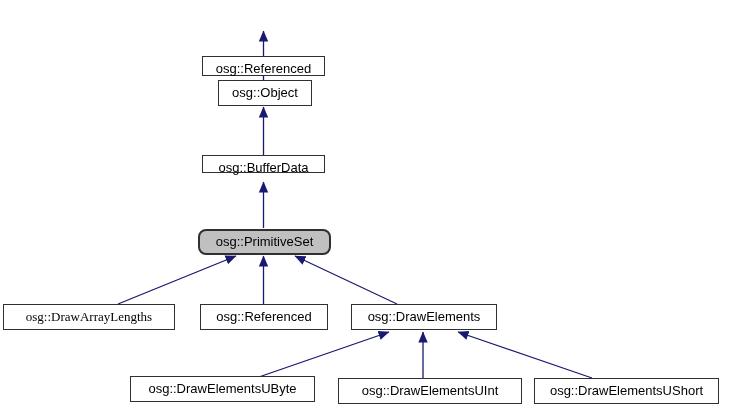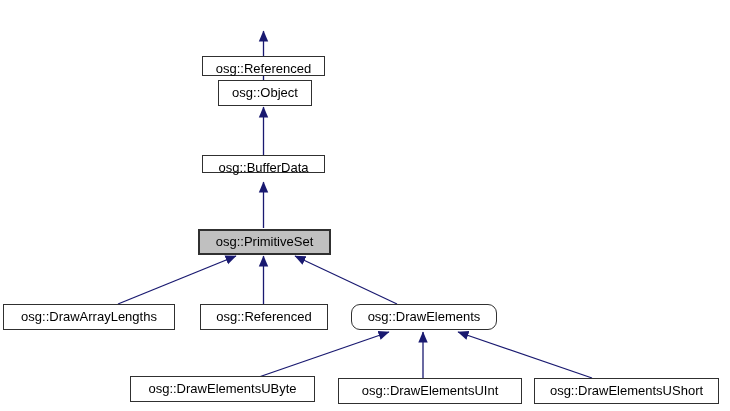--- a/index.html
+++ b/index.html
@@ -35,20 +35,21 @@
     font-size: 13px;
     line-height: 24px;
     text-align: center;
     white-space: nowrap;
     cursor: pointer;
   }
   .node.current {
     border-width: 2px;
     background: var(--hifill);
     cursor: default;
+    border-radius: 8px;
   }
 </style>
 </head>
 <body>
 
 <div class="canvas">
 
   <svg class="edges" viewBox="0 0 730 411" xmlns="http://www.w3.org/2000/svg">
     <defs>
       <marker id="arrow" markerUnits="userSpaceOnUse" markerWidth="12" markerHeight="11" refX="10.5" refY="5.5" orient="auto">
@@ -67,25 +68,25 @@
   </svg>
 
   <div class="node" style="left:202px; top:12px;   width:123px; height:20px;margin-top:44px;">osg::Referenced</div>
 
   <div class="node" style="left:218px; top:80px;  width:94px;  height:26px;">osg::Object</div>
 
   <div class="node" style="left:202px; top:155px; width:123px; height:18px;">osg::BufferData</div>
 
   <div class="node current" style="left:198px; top:229px; width:133px; height:26px; line-height:22px;">osg::PrimitiveSet</div>
 
-  <div class="node" style="left:3px;   top:304px; width:172px; height:26px;">osg::DrawArrayLengths</div>
+  <div class="node" style="left:3px;   top:304px; width:172px; height:26px;font-family:Liberation Serif, serif;">osg::DrawArrayLengths</div>
 
   <div class="node" style="left:200px; top:304px; width:128px; height:26px;">osg::Referenced</div>
 
-  <div class="node" style="left:351px; top:304px; width:146px; height:26px;border-radius:9px;">osg::DrawElements</div>
+  <div class="node" style="left:351px; top:304px; width:146px; height:26px;">osg::DrawElements</div>
 
   <div class="node" style="left:130px; top:376px; width:185px; height:26px;">osg::DrawElementsUByte</div>
 
   <div class="node" style="left:338px; top:378px; width:184px; height:26px;">osg::DrawElementsUInt</div>
 
   <div class="node" style="left:534px; top:378px; width:185px; height:26px;text-align:center;">osg::DrawElementsUShort</div>
 
 </div>
 
 </body></html>

